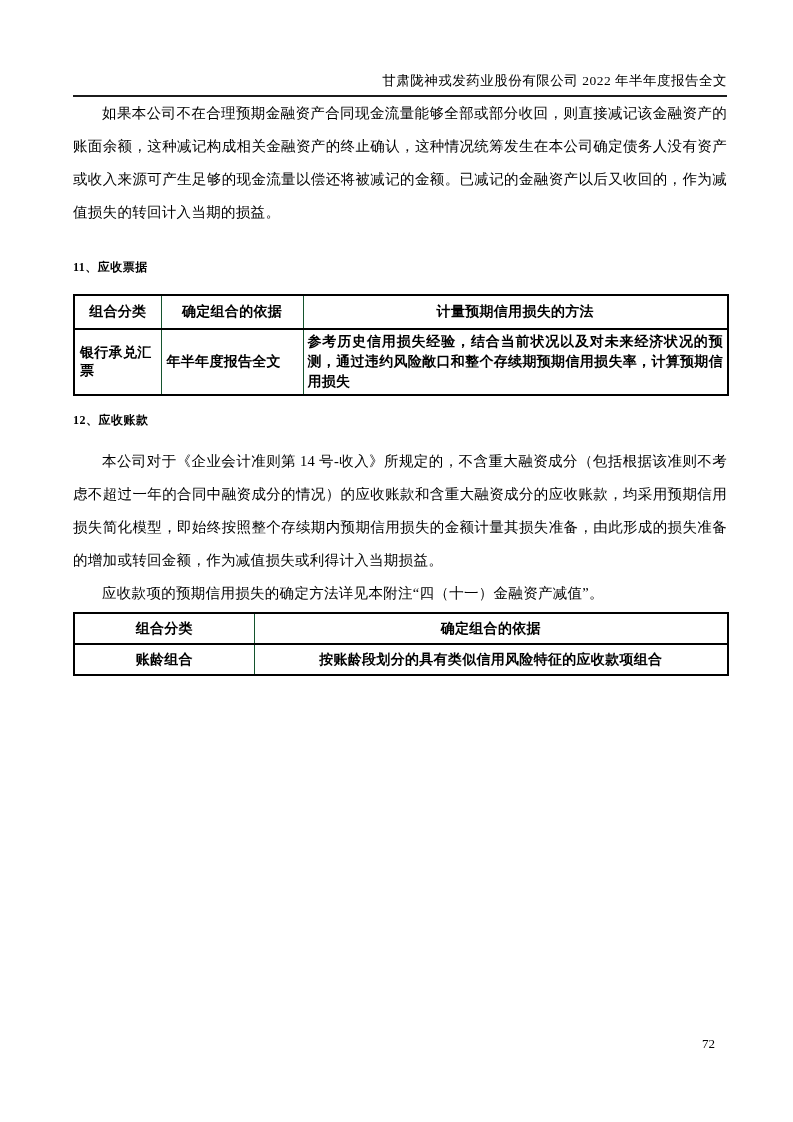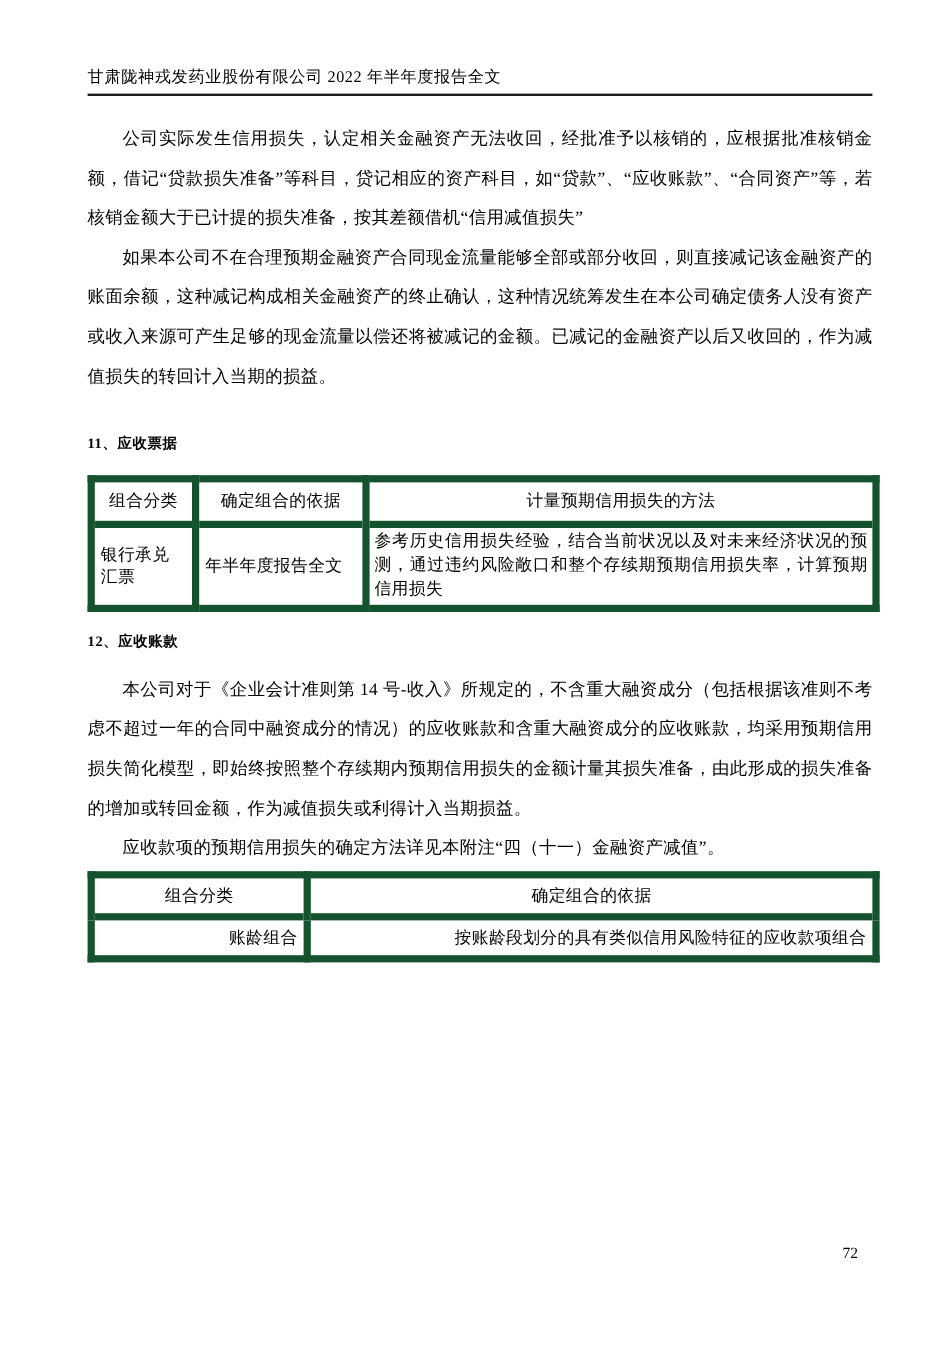--- a/index.html
+++ b/index.html
@@ -15,24 +15,24 @@
     color: #000;
     overflow: hidden;
   }
   .page {
     position: absolute;
     left: 73px;
     top: 0;
     width: 654px;
   }
   .doc-header {
-    padding-top: 54px;
+    padding-top: 71px;
     padding-bottom: 5px;
     border-bottom: 2px solid #1c1c1c;
-    text-align: left;
+    text-align: right;
     font-size: 13.5px;
     line-height: 19px;
     letter-spacing: 0.5px;
   }
   .body-text {
     margin: 0;
     font-size: 14.5px;
     line-height: 33px;
     text-align: justify;
     text-indent: 2em;
@@ -50,53 +50,52 @@
   .h12 { margin-top: 8px;  margin-bottom: 8px; }
   table.doc-table {
     border-collapse: collapse;
     width: 654px;
     table-layout: fixed;
     font-size: 14px;
     margin-top: 2px;
   }
   table.doc-table { border: 2px solid #000; }
   table.doc-table th, table.doc-table td {
-    border: 6px solid #14532d;
+    border: 1px solid #14532d;
     padding: 2px 5px;
-    font-weight: normal;
+    font-weight: bold;
     vertical-align: middle;
     letter-spacing: 0.3px;
   }
   table.doc-table tr.head th { border-bottom: 2px solid #000; }
   table.t1 tr.head th { height: 28px; text-align: center; }
   table.t1 td.c1, table.t1 td.c2 { text-align: left; height: 58px; }
   table.t1 td.c3 {
     text-align: justify;
     line-height: 20px;
     padding: 2px 4px;
   }
   table.t2 tr.head th { height: 25px; text-align: center; }
-  table.t2 td { height: 25px; text-align: right; }
+  table.t2 td { height: 25px; text-align: center; }
   .page-number {
     position: absolute;
     right: 78px;
     top: 1036px;
     font-size: 13px;
   }
 </style>
 </head>
 <body>
 
 <div class="page">
 
   <div class="doc-header">
     <span>甘肃陇神戎发药业股份有限公司 2022 年半年度报告全文</span>
   </div>
 
-  <p class="body-text p-first">公司实际发生信用损失，认定相关金融资产无法收回，经批准予以核销的，应根据批准核销金额，借记“贷款损失准备”等科目，贷记相应的资产科目，如“贷款”、“应收账款”、“合同资产”等，若核销金额大于已计提的损失准备，按其差额借机“信用减值损失”</p>
 
   <p class="body-text">如果本公司不在合理预期金融资产合同现金流量能够全部或部分收回，则直接减记该金融资产的账面余额，这种减记构成相关金融资产的终止确认，这种情况统筹发生在本公司确定债务人没有资产或收入来源可产生足够的现金流量以偿还将被减记的金额。已减记的金融资产以后又收回的，作为减值损失的转回计入当期的损益。</p>
 
   <h3 class="section-heading h11">11、应收票据</h3>
 
 
   <table class="doc-table t1">
     <colgroup>
       <col style="width:87px">
       <col style="width:142px">

